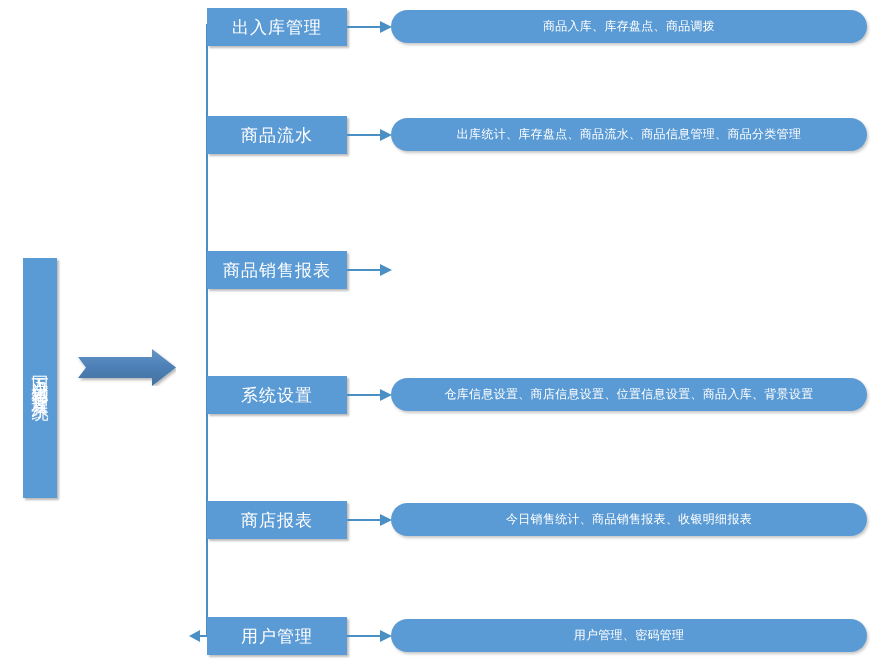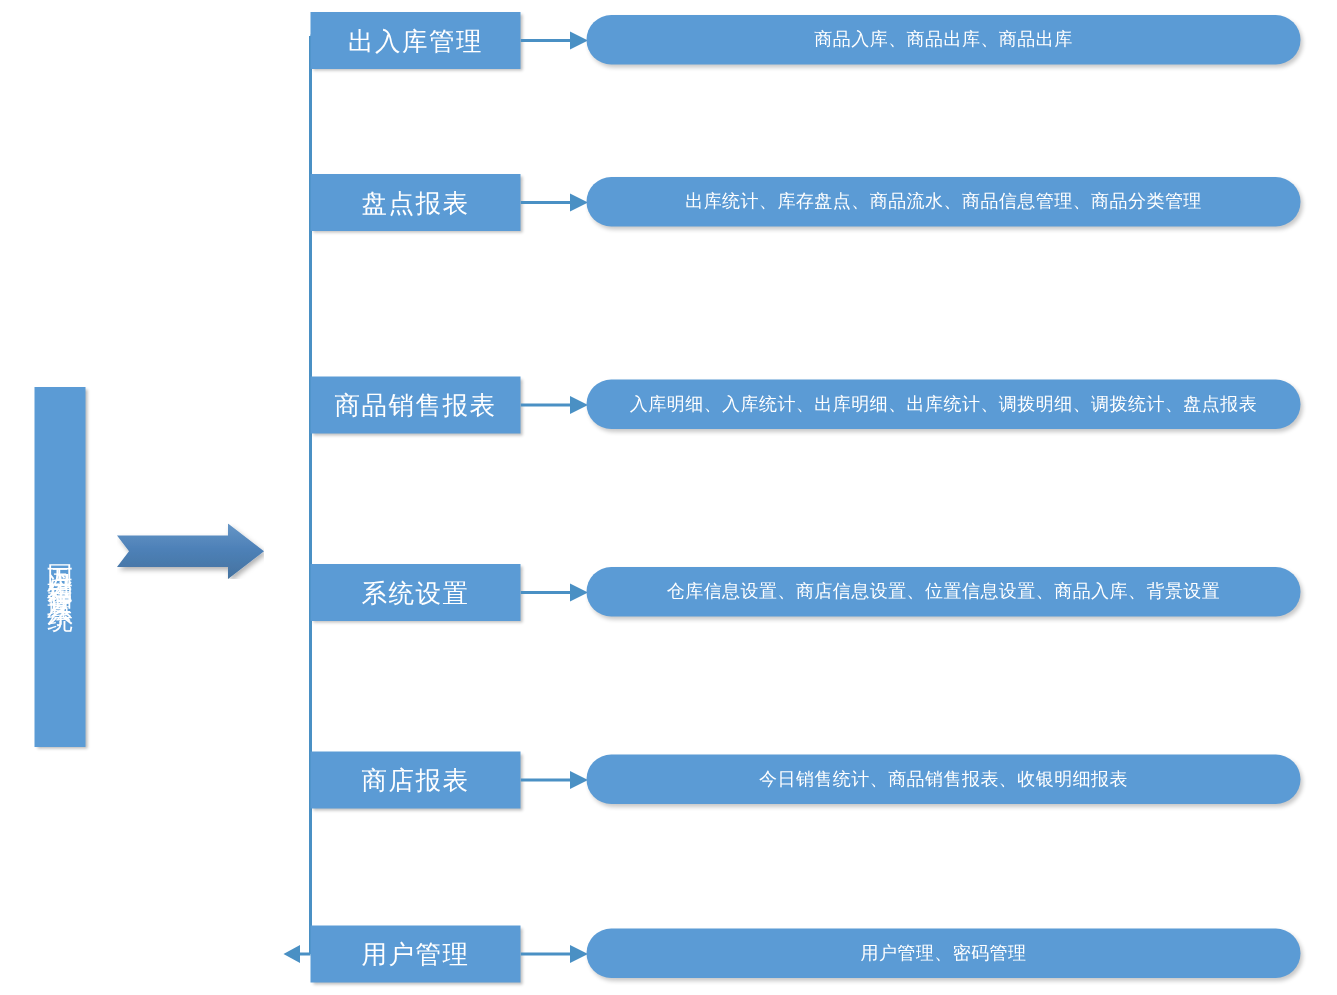--- a/index.html
+++ b/index.html
@@ -165,27 +165,27 @@
     <div class="module-box">
       <span class="label">出入库管理</span>
     </div>
     <div class="h-arrow">
       <svg width="46" height="16" viewBox="0 0 46 16" xmlns="http://www.w3.org/2000/svg">
         <path d="M0,8 L34,8" stroke="#4A90C4" stroke-width="2" fill="none"></path>
         <polygon points="33,2 33,14 45,8" fill="#4A90C4"></polygon>
       </svg>
     </div>
     <div class="detail-pill">
-      <span class="label">商品入库、商品出库、商品出库</span>
+      <span class="label">商品入库、库存盘点、商品调拨</span>
     </div>
   </div>
 
   <div class="row" style="top:116px;">
     <div class="module-box">
-      <span class="label">盘点报表</span>
+      <span class="label">商品流水</span>
     </div>
     <div class="h-arrow">
       <svg width="46" height="16" viewBox="0 0 46 16" xmlns="http://www.w3.org/2000/svg">
         <path d="M0,8 L34,8" stroke="#4A90C4" stroke-width="2" fill="none"></path>
         <polygon points="33,2 33,14 45,8" fill="#4A90C4"></polygon>
       </svg>
     </div>
     <div class="detail-pill">
       <span class="label">出库统计、库存盘点、商品流水、商品信息管理、商品分类管理</span>
     </div>
@@ -194,23 +194,20 @@
   <div class="row" style="top:251px;">
     <div class="module-box">
       <span class="label">商品销售报表</span>
     </div>
     <div class="h-arrow">
       <svg width="46" height="16" viewBox="0 0 46 16" xmlns="http://www.w3.org/2000/svg">
         <path d="M0,8 L34,8" stroke="#4A90C4" stroke-width="2" fill="none"></path>
         <polygon points="33,2 33,14 45,8" fill="#4A90C4"></polygon>
       </svg>
     </div>
-    <div class="detail-pill">
-      <span class="label">入库明细、入库统计、出库明细、出库统计、调拨明细、调拨统计、盘点报表</span>
-    </div>
   </div>
 
   <div class="row" style="top:376px;">
     <div class="module-box">
       <span class="label">系统设置</span>
     </div>
     <div class="h-arrow">
       <svg width="46" height="16" viewBox="0 0 46 16" xmlns="http://www.w3.org/2000/svg">
         <path d="M0,8 L34,8" stroke="#4A90C4" stroke-width="2" fill="none"></path>
         <polygon points="33,2 33,14 45,8" fill="#4A90C4"></polygon>

